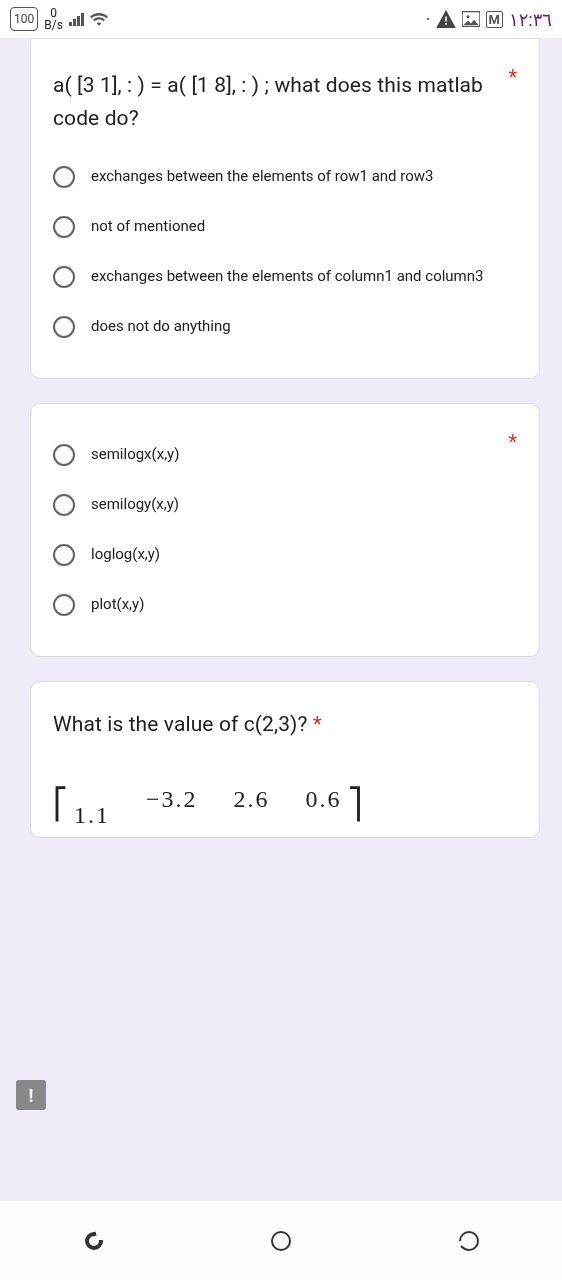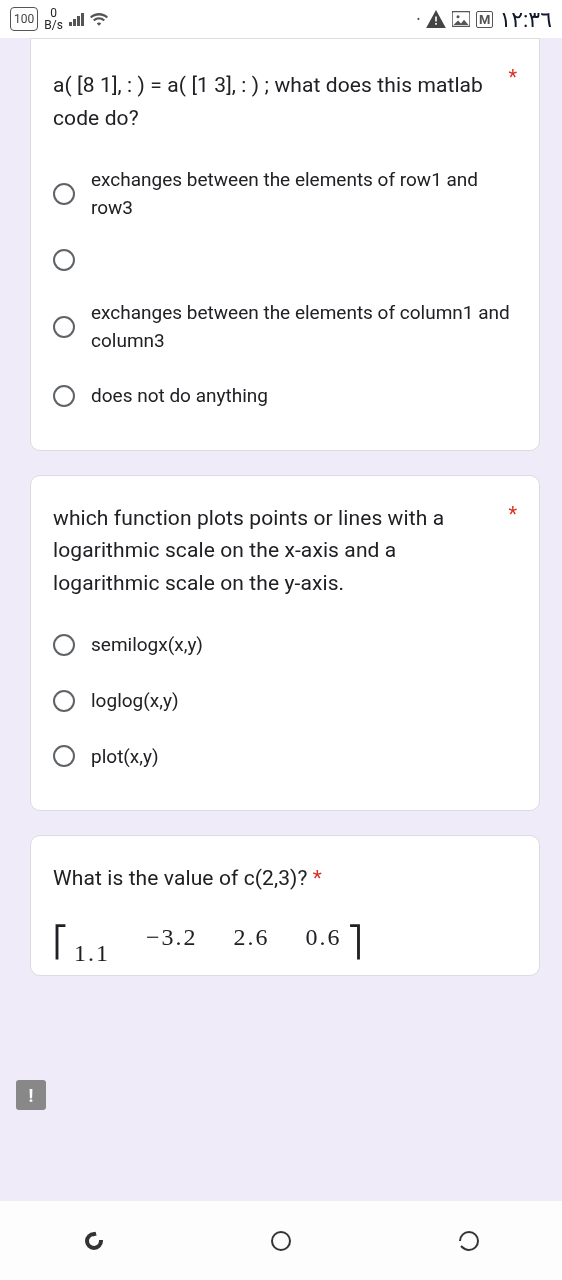--- a/index.html
+++ b/index.html
@@ -15,21 +15,21 @@
   .icon { display:inline-block; color:#555;}
   .content { padding: 0 22px 0 30px; height: calc(1280px - 38px - 80px); overflow:hidden; }
   .card { background:#fff; border:1px solid #dadce0; border-radius:10px; padding:26px 22px 26px 22px; margin-top:24px; position:relative;}
   .card:first-child { margin-top:30px; }
   .card.first { border-top-left-radius:0; border-top-right-radius:0; margin-top:0; padding-top:30px;}
   .question { font-size:21px; color:#202124; line-height:1.55; letter-spacing:0.1px; margin-bottom:18px; padding-right:20px;}
   .required { color:#d93025; position:absolute; right:22px; top:26px; font-size:20px;}
   .required-inline { color:#d93025; }
   .option { display:flex; align-items:center; gap:16px; padding:14px 0; }
   .radio { width:22px; height:22px; border:2px solid #5f6368; border-radius:50%; flex-shrink:0;}
-  .opt-text { font-size:19px; color:#202124; line-height:1.45;}
+  .opt-text { font-size:15px; color:#202124; line-height:1.45;}
   .matrix { font-size:24px; color:#202124; letter-spacing:2px; padding-top:28px; display:flex; gap:36px; font-family: 'Times New Roman', serif;}
   .matrix .br-l { font-size:30px; font-weight:300;}
   .matrix .br-r { font-size:30px; font-weight:300;}
   .navbar { position:absolute; bottom:0; left:0; width:100%; height:80px; display:flex; justify-content:space-around; align-items:center; background:#fdfdfd; border-top:1px solid #eee;}
   .nav-btn { width:26px; height:26px; display:flex; align-items:center; justify-content:center; color:#333;}
   .alert-fab { position:absolute; left:16px; bottom:170px; width:30px; height:30px; background:#888; border-radius:3px; display:flex; align-items:center; justify-content:center; color:#fff; font-weight:bold; font-size:18px;}
   svg { display:block; }
 </style>
 </head>
 <body>
@@ -61,65 +61,69 @@
         </svg>
     </span>
     <span class="icon">
       <svg width="18" height="16" viewBox="0 0 24 20">
           <rect x="0" y="0" width="24" height="20" rx="2" fill="none" stroke="#555" stroke-width="2"></rect>
           <circle cx="8" cy="7" r="2" fill="#555"></circle>
           <path d="M2 18l6-6 4 4 4-5 6 7z" fill="#555"></path>
         </svg>
     </span>
     <span class="icon" style="font-weight:bold;border:1.5px solid #555;padding:0 2px;font-size:13px;border-radius:2px;">M</span>
-    <span style="font-size:22px;color:#0f172a;">١٢:٣٦</span>
+    <span style="font-size:18px;color:#701a75;">١٢:٣٦</span>
   </div>
 </div>
 
 <div class="content">
 
   <div class="card first">
     <span class="required">*</span>
-    <div class="question">a( [8 1], : ) = a( [1 3], : ) ; what does this matlab code do?</div>
+    <div class="question">a( [3 1], : ) = a( [1 8], : ) ; what does this matlab code do?</div>
     <div class="option">
       <div class="radio"></div>
       <div class="opt-text">exchanges between the elements of row1 and row3</div>
     </div>
     <div class="option">
       <div class="radio"></div>
+      <div class="opt-text">not of mentioned</div>
     </div>
     <div class="option">
       <div class="radio"></div>
       <div class="opt-text">exchanges between the elements of column1 and column3</div>
     </div>
     <div class="option">
       <div class="radio"></div>
       <div class="opt-text">does not do anything</div>
     </div>
   </div>
 
   <div class="card">
     <span class="required">*</span>
-    <div class="question">which function plots points or lines with a logarithmic scale on the x-axis and a logarithmic scale on the y-axis.</div>
     <div class="option">
       <div class="radio"></div>
       <div class="opt-text">semilogx(x,y)</div>
+    </div>
+    <div class="option">
+      <div class="radio"></div>
+      <div class="opt-text">semilogy(x,y)</div>
     </div>
     <div class="option">
       <div class="radio"></div>
       <div class="opt-text">loglog(x,y)</div>
     </div>
     <div class="option">
       <div class="radio"></div>
       <div class="opt-text">plot(x,y)</div>
     </div>
   </div>
 
   <div class="card" style="padding-bottom:8px;">
-    <div class="question" style="margin-bottom:1px;">
+    <div class="question" style="margin-bottom:17px;">
       <span>What is the value of c(2,3)? </span><span class="required-inline">*</span>
     </div>
     <div class="matrix">
       <span class="br-l" style="letter-spacing:0;">⎡</span>
         <span style="margin-left:-30px;margin-top:16px;">1.1</span>
       <span>−3.2</span>
       <span>2.6</span>
       <span>0.6</span>
         <span class="br-r" style="margin-left:-30px;letter-spacing:0;">⎤</span>
     </div>

